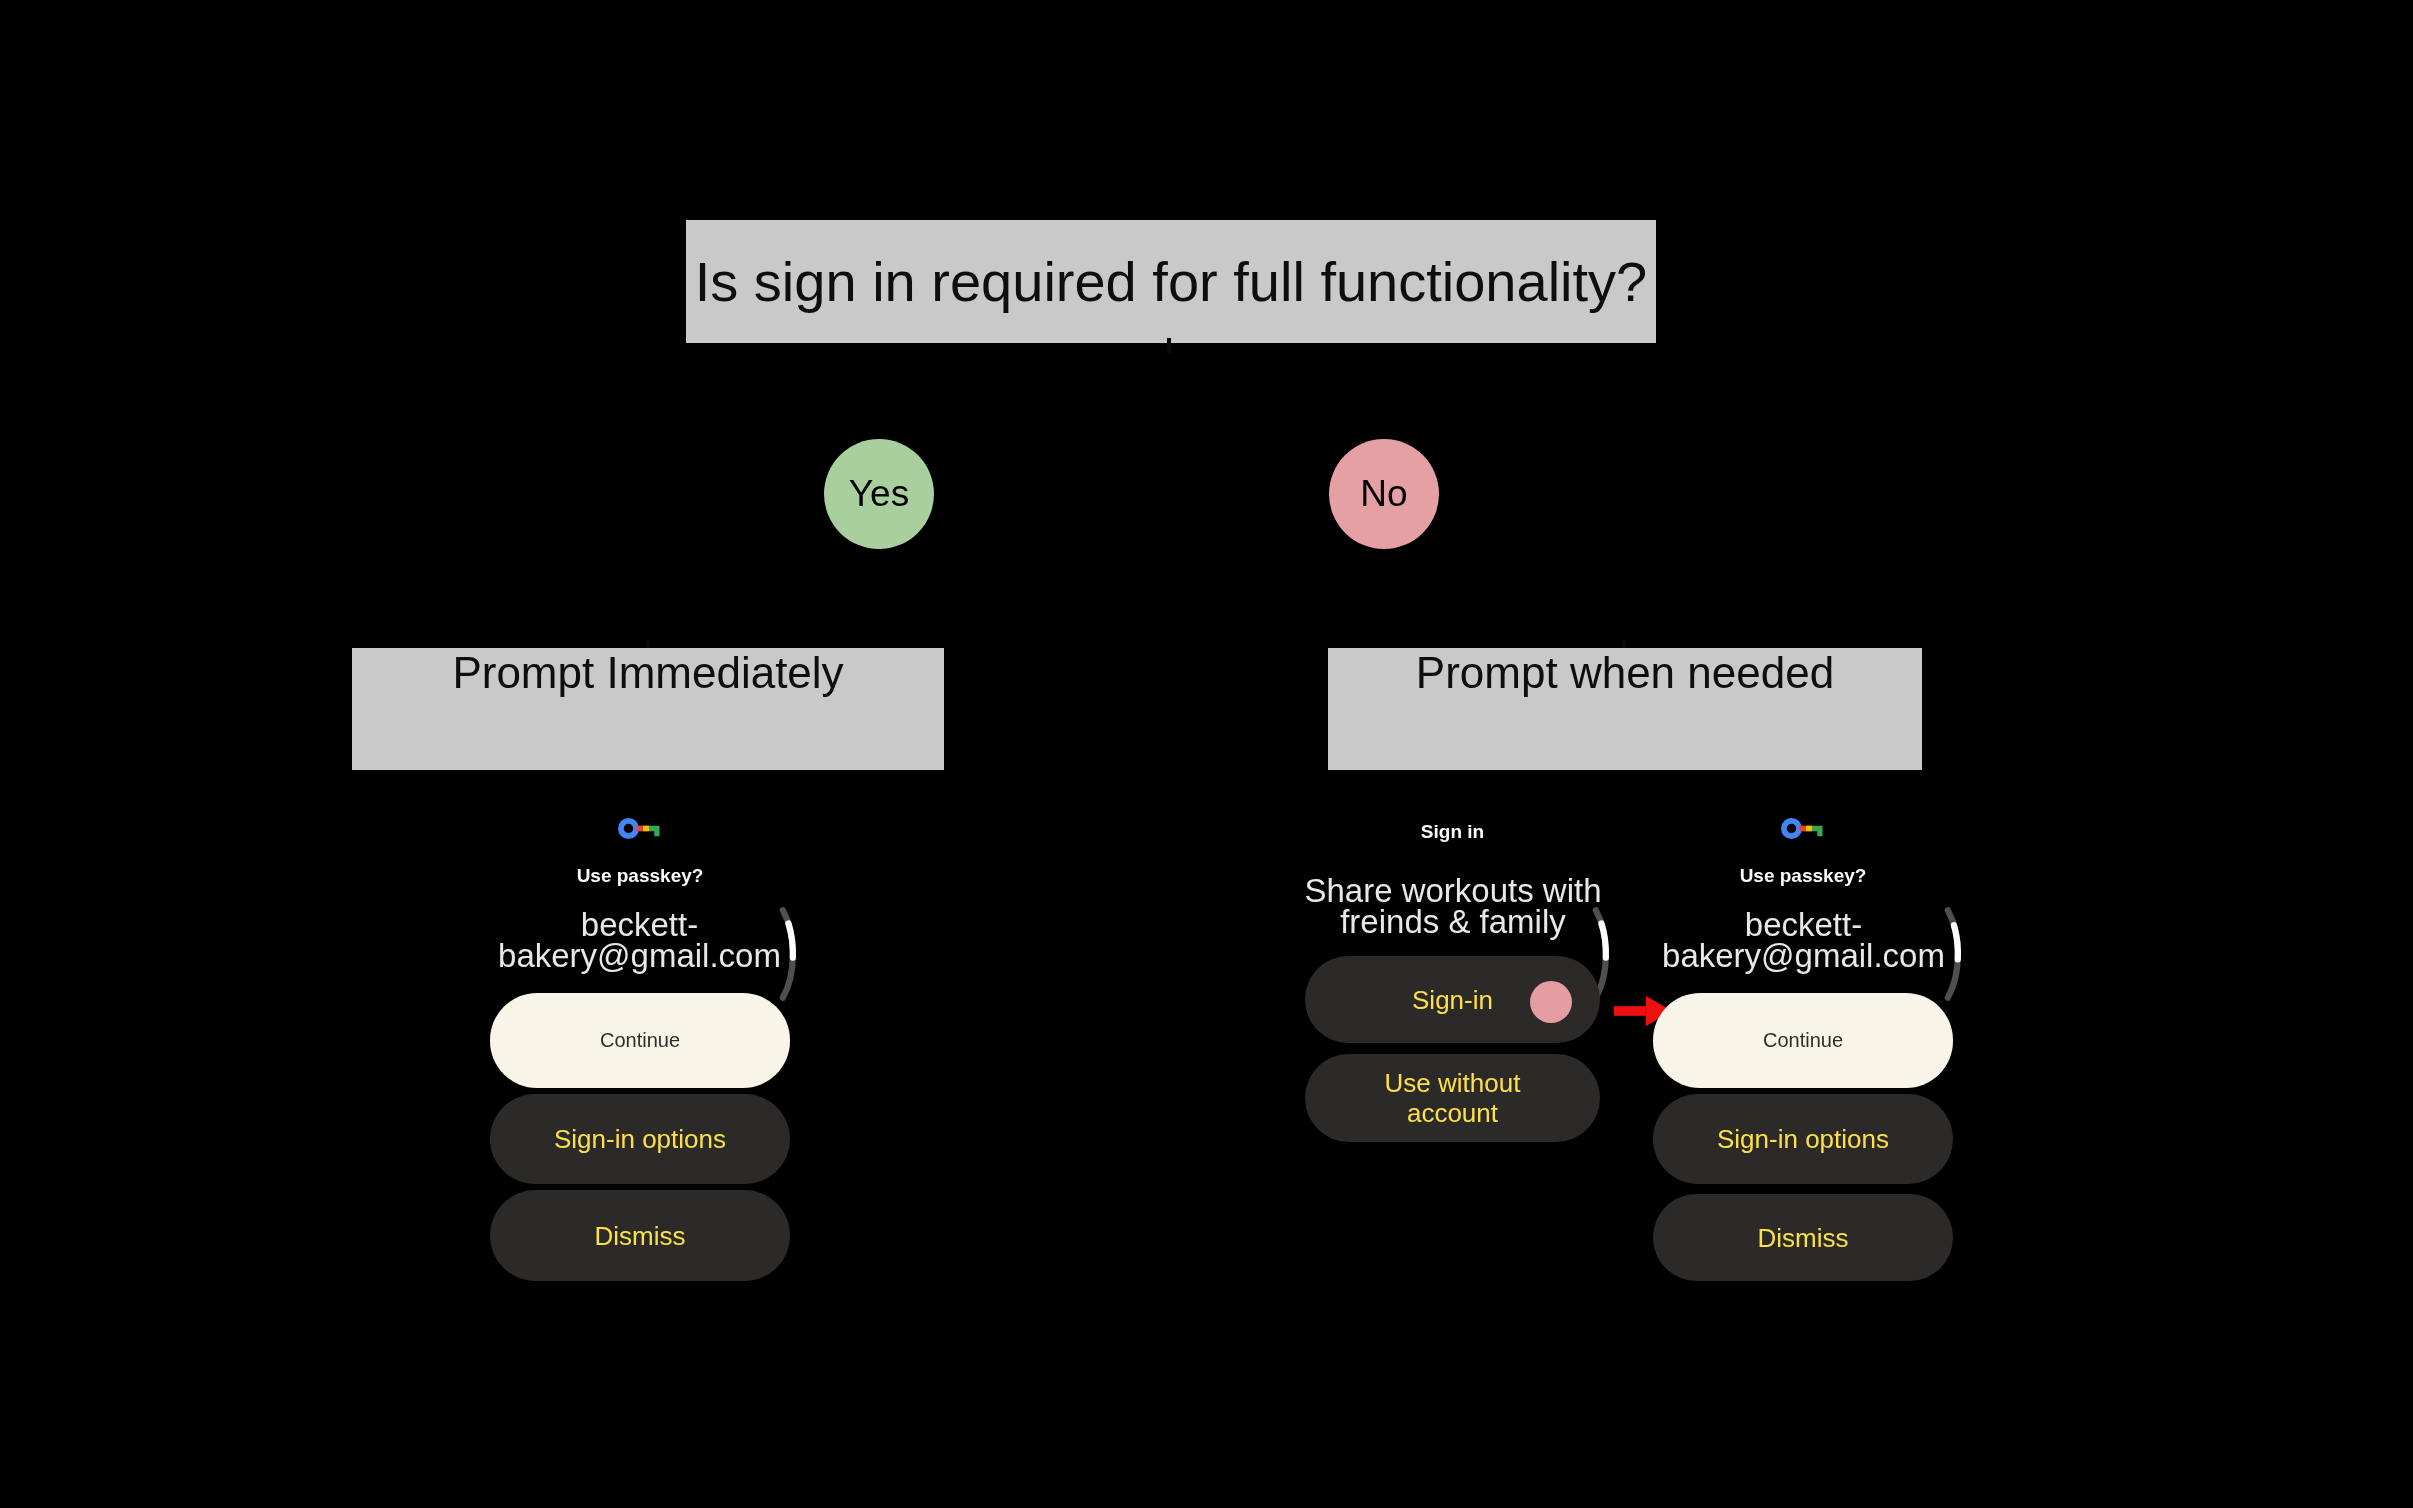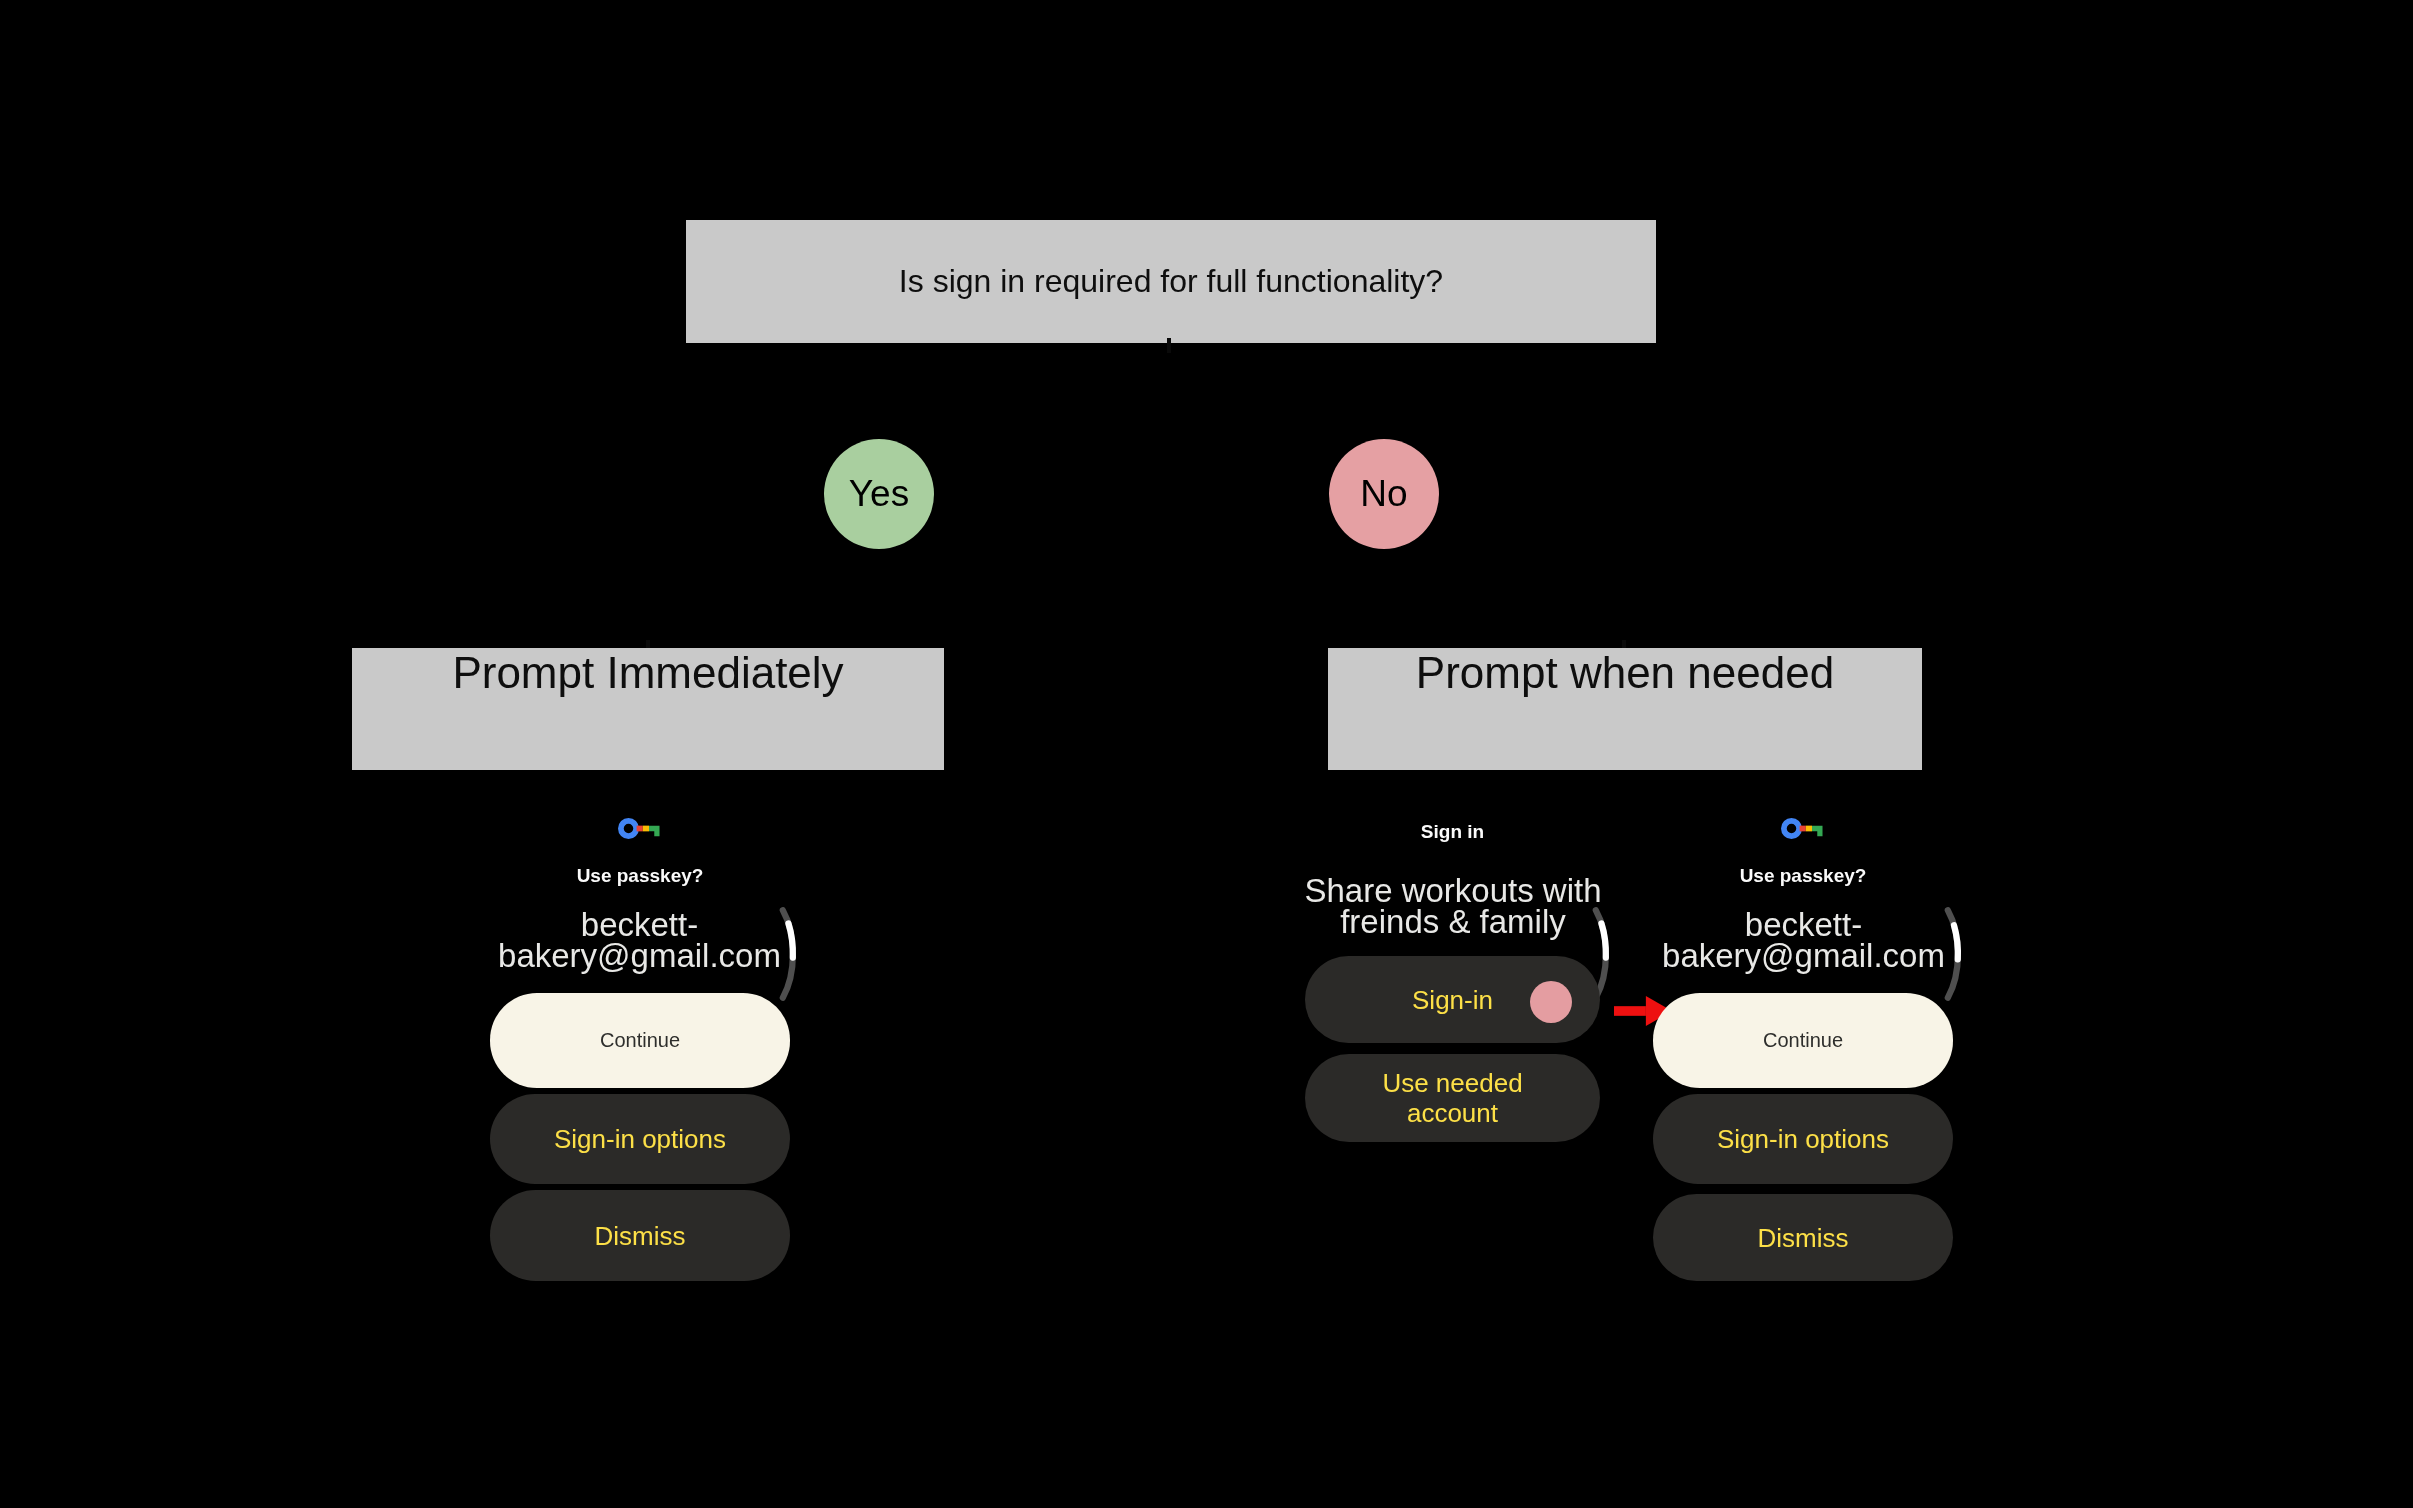--- a/index.html
+++ b/index.html
@@ -3,21 +3,21 @@
 <meta charset="utf-8">
 <style>
   html,body{margin:0;padding:0;background:#000;}
   body{width:2414px;height:1508px;position:relative;overflow:hidden;
        font-family:"Liberation Sans","DejaVu Sans",sans-serif;}
   .abs{position:absolute;}
 
   
   .qbox{left:686px;top:220px;width:970px;height:123px;background:#c9c9c9;
         display:flex;align-items:center;justify-content:center;}
-  .qbox span{font-size:32px;color:#0e0e0e;}
+  .qbox span{font-size:56px;color:#0e0e0e;}
   .circle{width:110px;height:110px;border-radius:50%;
           display:flex;align-items:center;justify-content:center;}
   .circle span{font-size:37px;color:#000000;}
   .yes{left:824px;top:439px;background:#a9cf9f;}
   .no{left:1329px;top:439px;background:#e5a0a3;}
   .branch{height:122px;background:#c9c9c9;display:flex;align-items:flex-start;justify-content:center;}
   .branch span{font-size:44px;color:#0e0e0e;}
   .branch.l{left:352px;top:648px;width:592px;}
   .branch.r{left:1328px;top:648px;width:594px;}
   .stub{width:3.9px;background:#0a0a0a;}
@@ -92,21 +92,21 @@
 </div>
 <svg class="abs" style="left:1591px;top:907px;" width="25" height="94" viewBox="0 0 26 97">
   <path d="M5 3 C 19 28, 19 69, 5 94" fill="none" stroke="#4f4f4f" stroke-width="6.5" stroke-linecap="round"></path>
   <path d="M5 3 C 19 28, 19 69, 5 94" fill="none" stroke="#ffffff" stroke-width="6.5" stroke-linecap="round" pathLength="100" stroke-dasharray="38 100" stroke-dashoffset="-16"></path>
 </svg>
 <div class="abs pill dark" style="left:1305px;top:956px;width:295px;height:87px;">
   <span>Sign-in</span>
 </div>
 <div class="abs tap" style="left:1530px;top:981px;"></div>
 <div class="abs pill dark" style="left:1305px;top:1054px;width:295px;height:88px;">
-  <span>Use needed</span>
+  <span>Use without</span>
   <span>account</span>
 </div>
 
 <svg class="abs" style="left:1614px;top:995px;" width="58" height="32" viewBox="0 0 60 33">
   <rect x="0" y="11.5" width="33" height="10" fill="#ee1010"></rect>
   <polygon points="33,1 60,16.5 33,32" fill="#ee1010"></polygon>
 </svg>
 
 <svg class="abs" style="left:1781px;top:816px;" width="42" height="25" viewBox="0 0 44 26">
   <circle cx="11" cy="13" r="8" fill="none" stroke="#4285f4" stroke-width="6"></circle>

